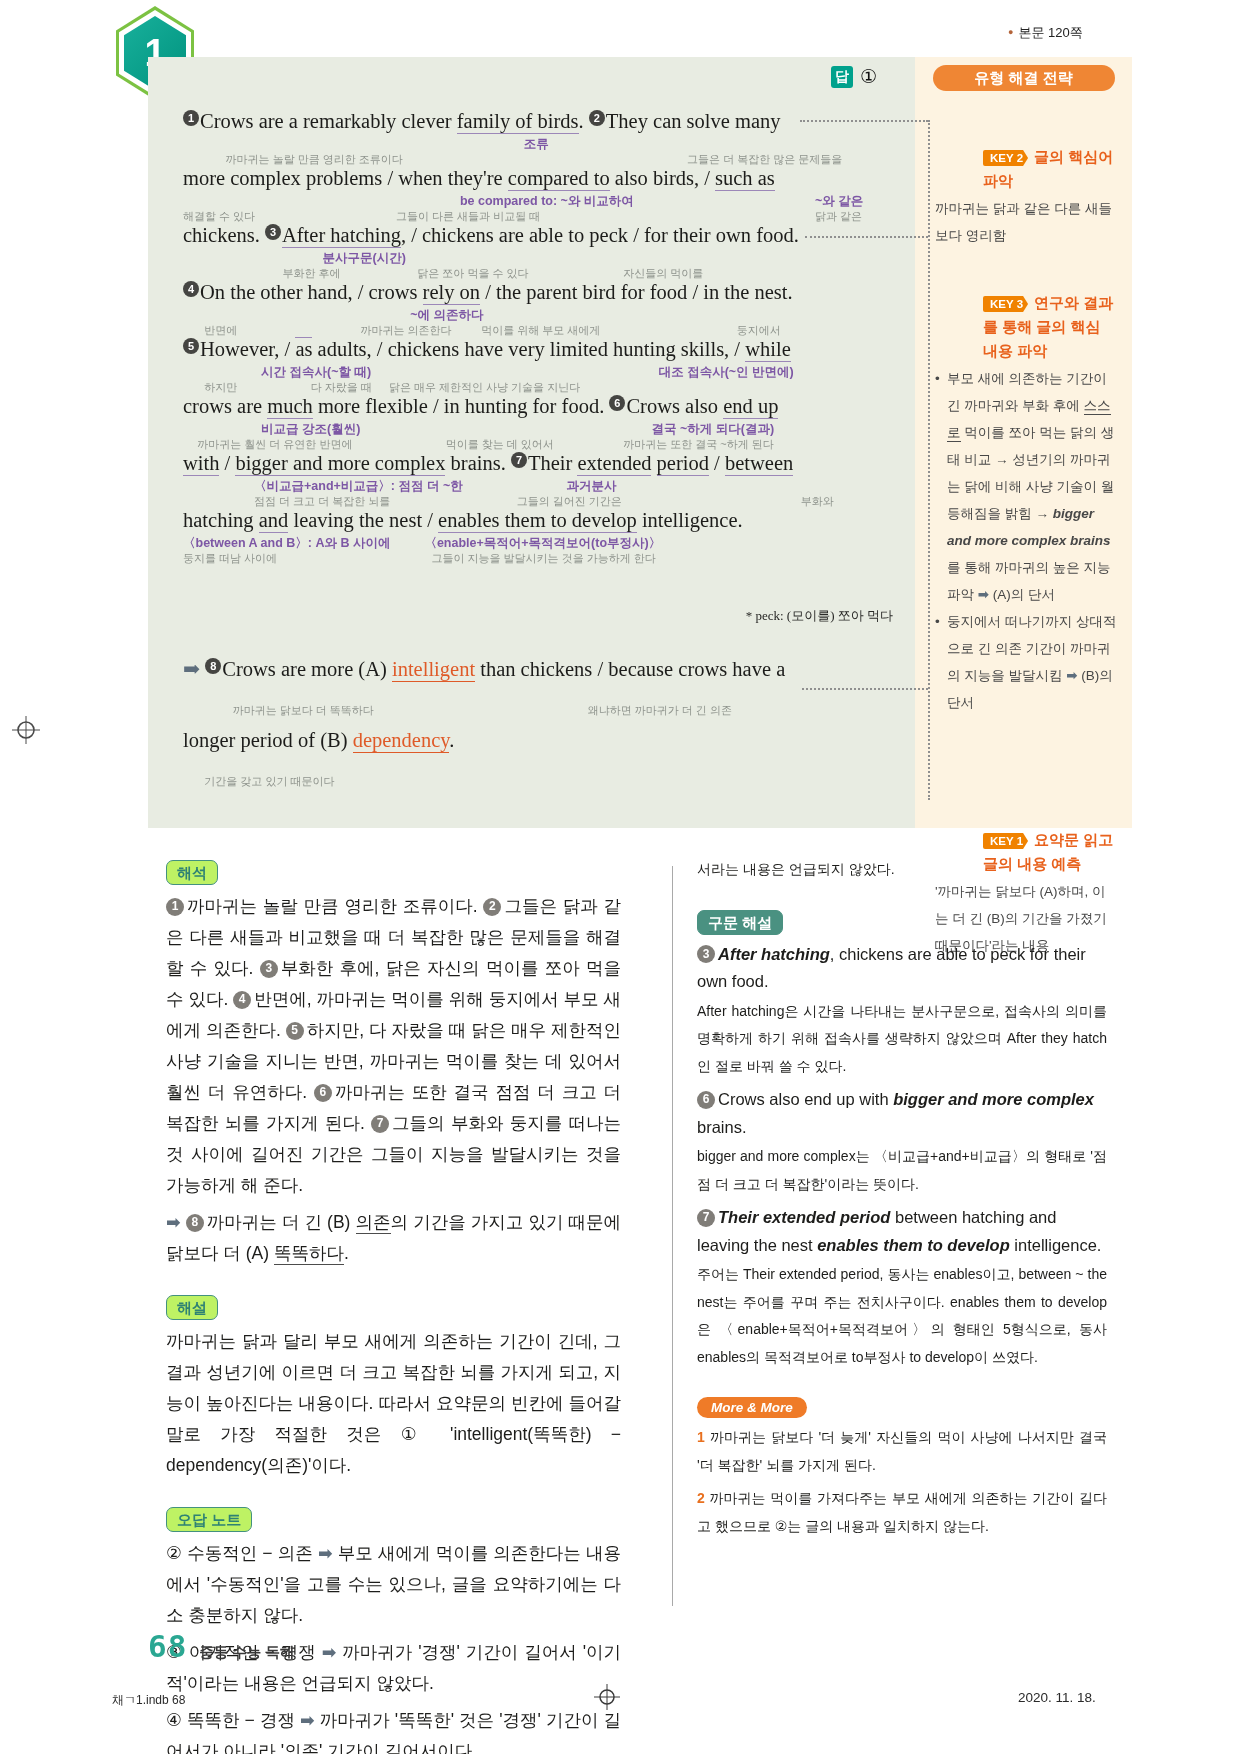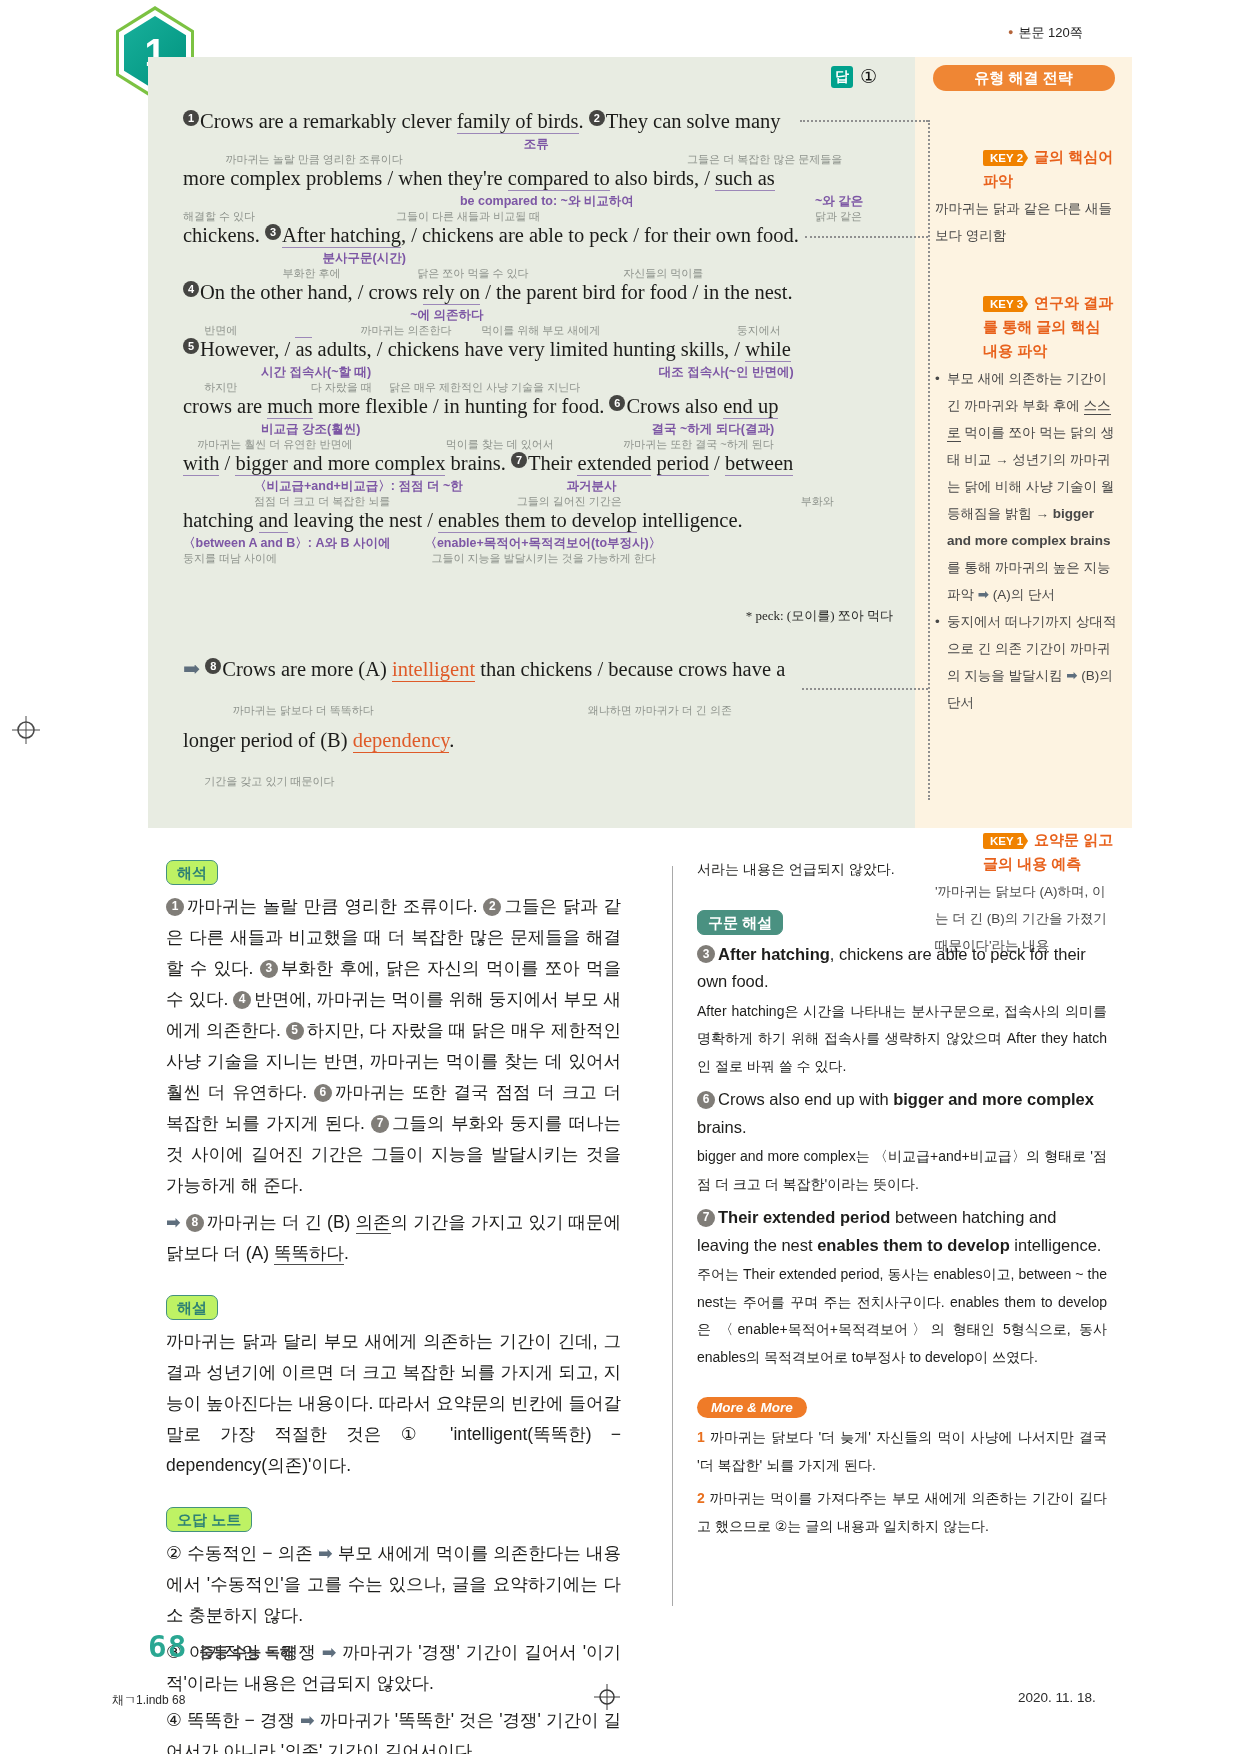--- a/index.html
+++ b/index.html
@@ -28,21 +28,21 @@
 
   
   .passage{position:absolute;top:48px;left:35px;right:22px;}
   .lg{height:57px;}
   .en-line{font-family:"Liberation Serif","DejaVu Serif",serif;font-size:20.5px;line-height:32px;
            color:#1c1c1a;white-space:nowrap;}
   .seg-u{border-bottom:1.5px solid #9c87b8;padding-bottom:1px;}
   .seg-ov{border-top:1.5px solid #9c87b8;}
   .seg-or{color:#df5a28;border-bottom:1.5px solid #df5a28;padding-bottom:1px;}
   .seg-un{border-bottom:1.5px solid #4c4c4c;padding-bottom:0.5px;}
-  .seg-b{font-weight:bold;}
+  .seg-b{font-weight:bold;font-style:italic;}
   .num{display:inline-flex;width:16px;height:16px;border-radius:50%;background:#454542;color:#fff;
        font-size:11px;font-weight:bold;align-items:center;justify-content:center;
        font-family:"Liberation Sans",sans-serif;vertical-align:6px;margin-right:1px;}
   .gnum{display:inline-flex;width:18px;height:18px;border-radius:50%;background:#807d78;color:#fff;
        font-size:12px;font-weight:bold;align-items:center;justify-content:center;
        font-family:"Liberation Sans",sans-serif;vertical-align:2px;margin-right:3px;}
   .onum{color:#e8701f;font-weight:800;}
   .arr{color:#5e6e7d;font-weight:bold;}
   .note-row{position:relative;height:15px;font-size:12.5px;font-weight:600;color:#7d57a5;}
   .note-row span{position:absolute;top:-1px;white-space:nowrap;}

